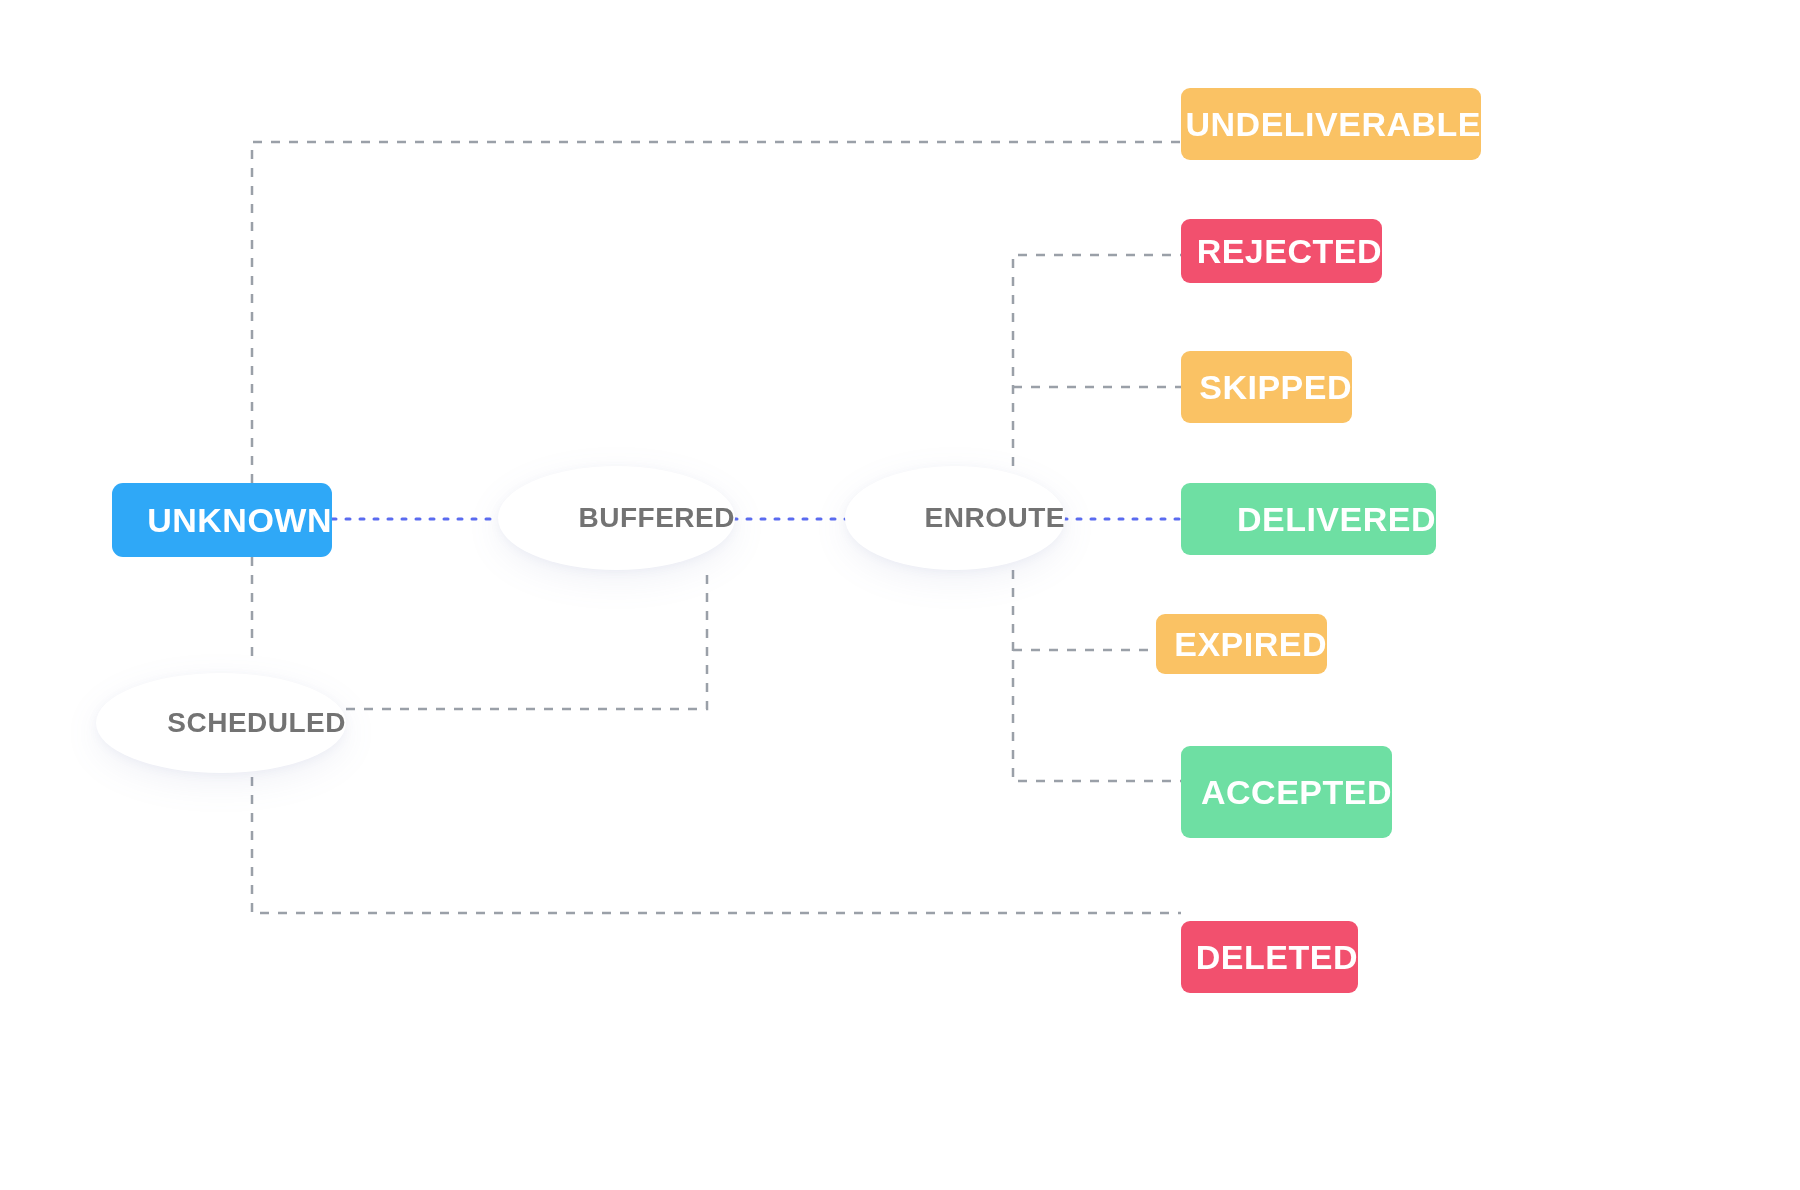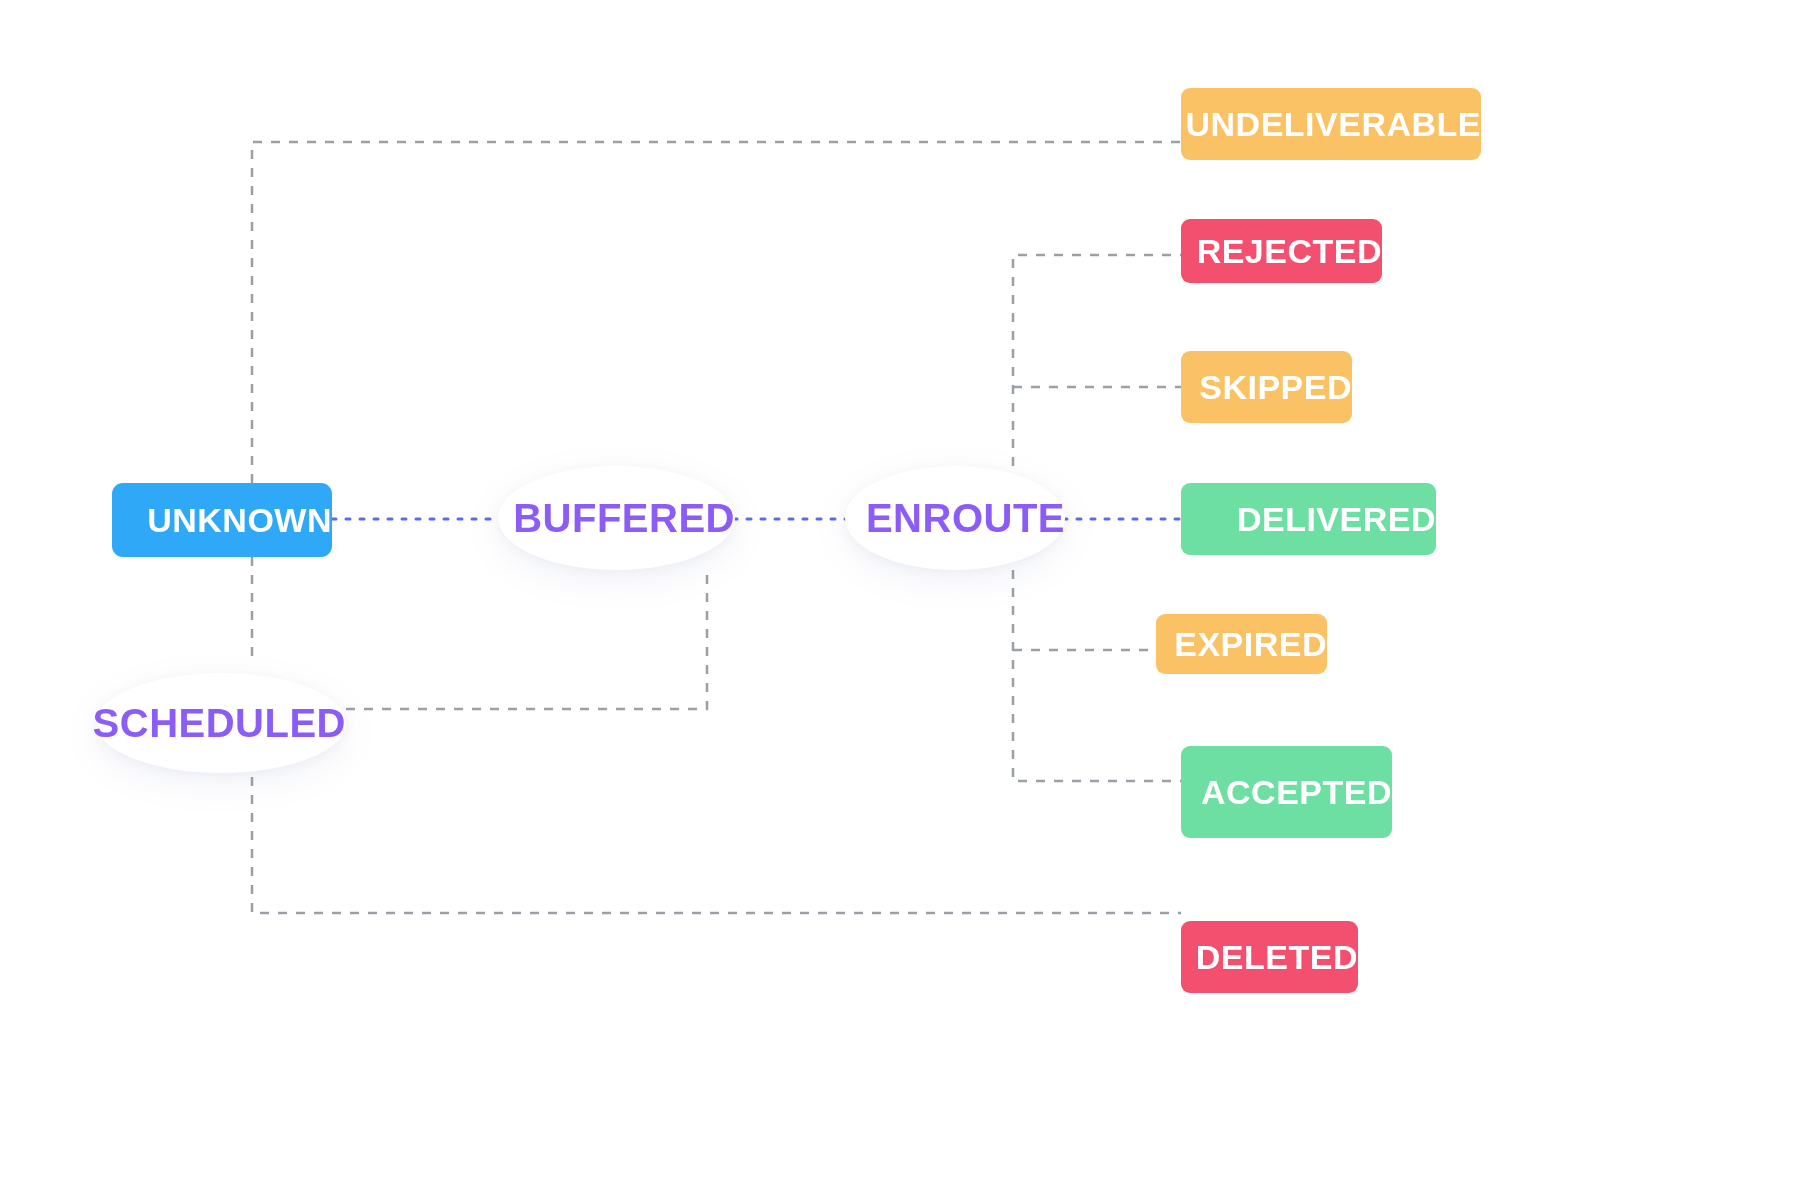--- a/index.html
+++ b/index.html
@@ -38,22 +38,22 @@
     user-select: none;
   }
   .node-box {
     border-radius: 9px;
     color: #ffffff;
     font-size: 34px;
   }
   .node-ellipse {
     border-radius: 50%;
     background: #ffffff;
-    color: #8b5cf6;
-    font-size: 40px;
+    color: #737373;
+    font-size: 28px;
     box-shadow: 0 10px 34px rgba(120,130,180,0.10),
                 0 2px 10px rgba(120,130,180,0.07);
   }
   .node-ellipse::before {
     content: "";
     position: absolute;
     left: 6%;
     right: 6%;
     top: 10%;
     bottom: 10%;

